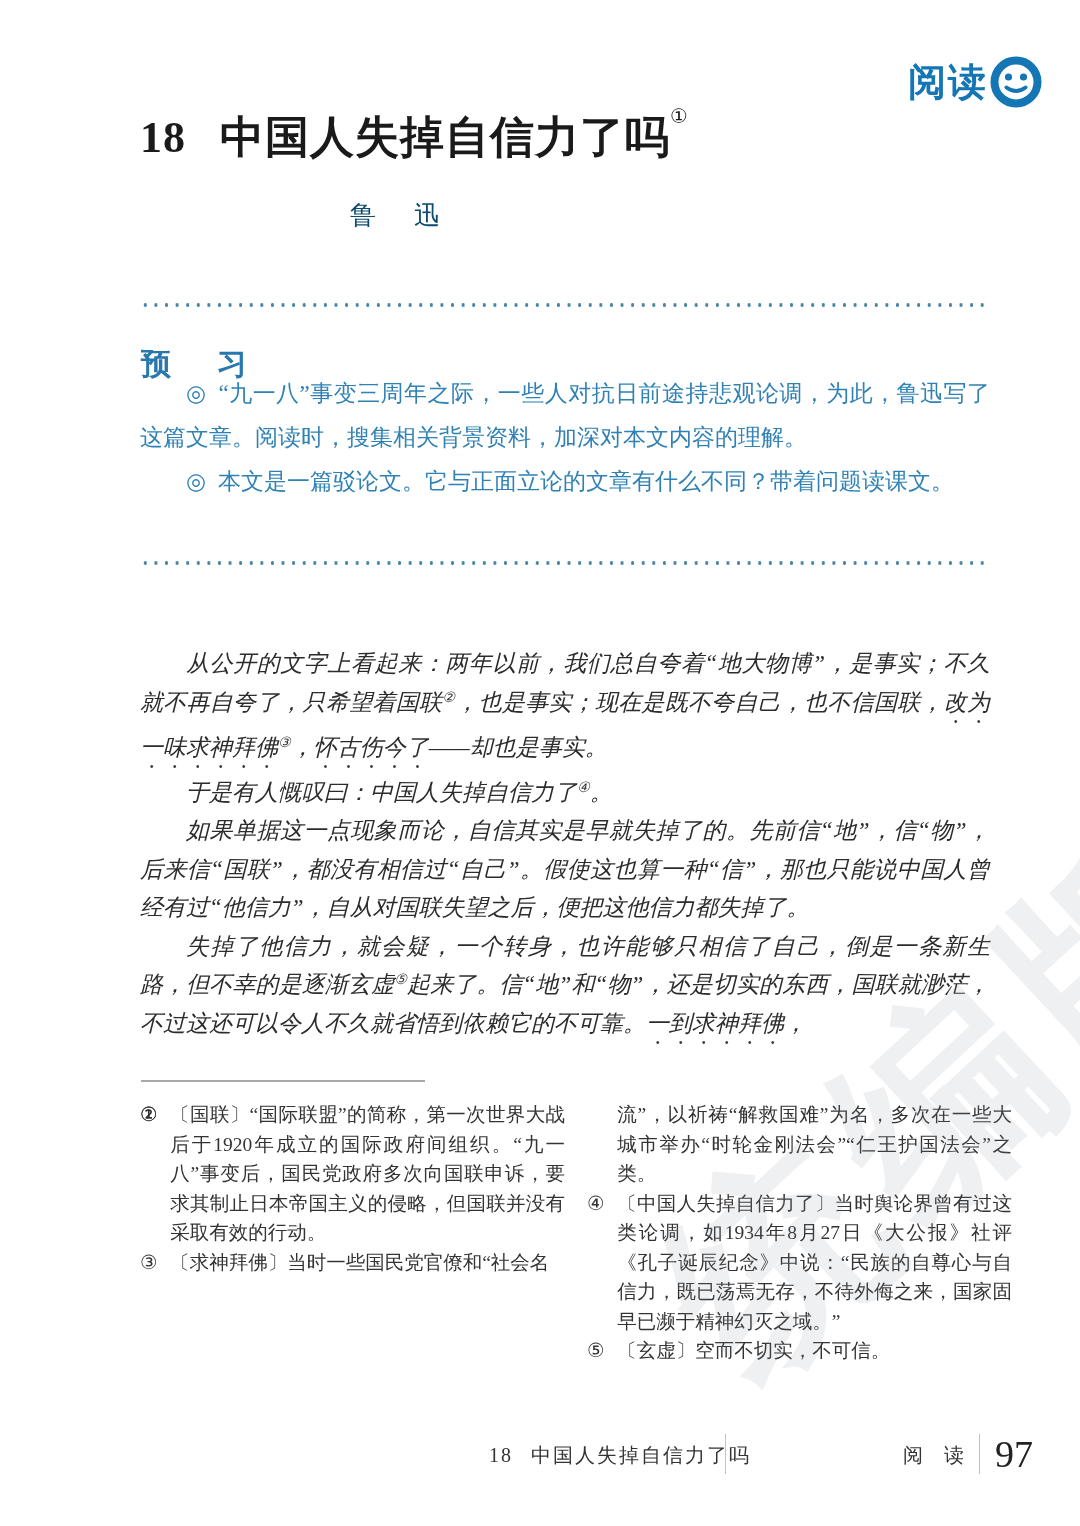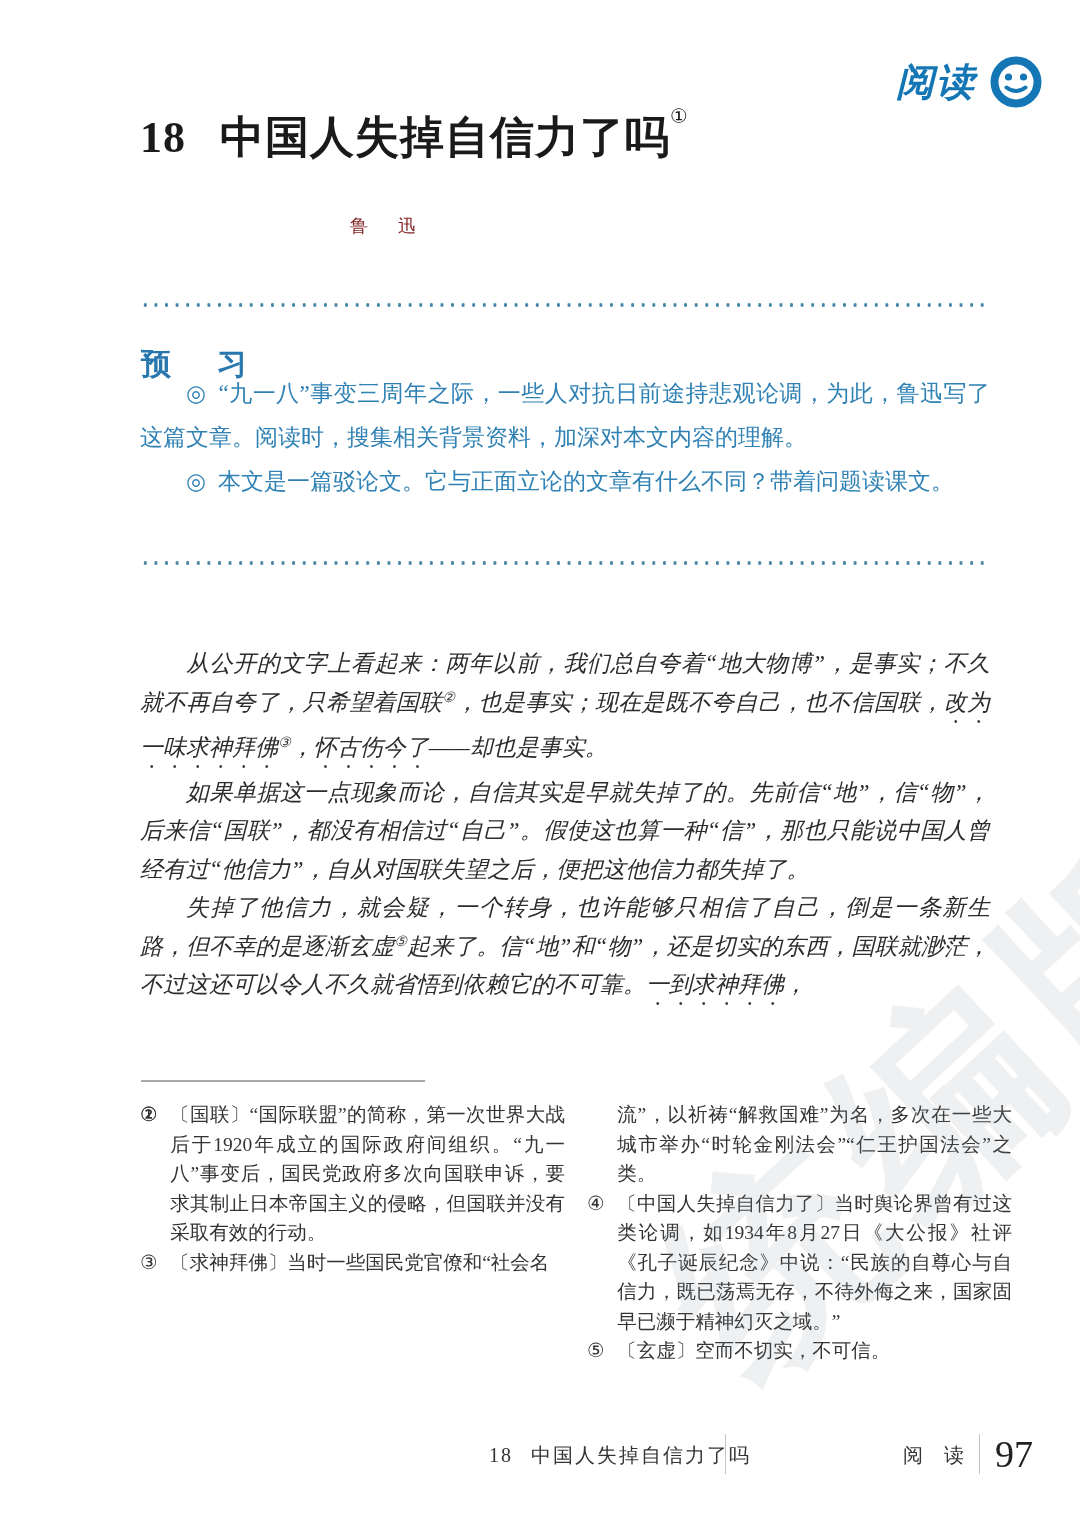--- a/index.html
+++ b/index.html
@@ -2,31 +2,31 @@
 <html><head>
 <meta charset="utf-8">
 <style>
   html,body{margin:0;padding:0;background:#ffffff;}
   .page{
     position:relative;width:1080px;height:1526px;margin:0 auto;
     background:#ffffff;overflow:hidden;
     font-family:"Liberation Serif","DejaVu Serif",serif;color:#2f2f2f;
   }
   
-  .hdr{position:absolute;top:56px;right:38px;display:flex;align-items:center;gap:14px;font-style:italic;}
+  .hdr{position:absolute;top:56px;right:38px;display:flex;align-items:center;gap:2px;}
   .hdr-label{font-family:"Liberation Sans","DejaVu Sans",sans-serif;font-weight:700;
     font-size:38px;color:#1576b5;letter-spacing:2px;}
   .smiley{width:52px;height:52px;display:block;}
   
   .title{position:absolute;top:108px;left:140px;width:850px;
     font-family:"Liberation Sans","DejaVu Sans",sans-serif;font-weight:700;
     font-size:44px;color:#1a1a1a;letter-spacing:1px;}
   .title .num{margin-right:34px;font-family:"Liberation Serif","DejaVu Serif",serif;}
   .title sup{font-size:20px;font-weight:400;vertical-align:top;position:relative;top:-4px;}
-  .author{position:absolute;top:214px;left:350px;font-size:18px;color:#7f1d1d;letter-spacing:6px;}
+  .author{position:absolute;top:198px;left:350px;font-size:26px;color:#0c4a6e;letter-spacing:6px;}
   
   .dotline{position:absolute;left:140px;width:850px;height:6px;
     background-image:radial-gradient(circle,#4786a6 1.7px,rgba(0,0,0,0) 1.9px);
     background-size:10.6px 6px;background-repeat:repeat-x;background-position:0 center;}
   .dotline-1{top:302px;}
   .dotline-2{top:560px;}
   
   .preview-head{position:absolute;top:330px;left:141px;font-size:30px;font-weight:700;
     color:#2878ad;letter-spacing:8px;margin-top:14px;}
   .preview-body{position:absolute;top:372px;left:140px;width:850px;
@@ -94,20 +94,23 @@
     <p><span class="bullet">◎</span><span>“九一八”事变三周年之际，一些人对抗日前途持悲观论调，为此，鲁迅写了这篇文章。阅读时，搜集相关背景资料，加深对本文内容的理解。</span></p>
     <p><span class="bullet">◎</span><span>本文是一篇驳论文。它与正面立论的文章有什么不同？带着问题读课文。</span></p>
   </div>
   <div class="dotline dotline-2"></div>
 
   <div class="body-text">
     <p>
       <span>从公开的文字上看起来：两年以前，我们总自夸着“地大物博”，是事实；不久就不再自夸了，只希望着国联</span><sup class="fnref">②</sup><span>，也是事实；现在是既不夸自己，也不信国联，</span><span class="em-dot">改为一味求神拜佛</span><sup class="fnref">③</sup><span>，</span><span class="em-dot">怀古伤今了</span><span>——却也是事实。</span>
     </p>
     <p>
+      <span>于是有人慨叹曰：中国人失掉自信力了</span><sup class="fnref">④</sup><span>。</span>
+    </p>
+    <p>
       <span>如果单据这一点现象而论，自信其实是早就失掉了的。先前信“地”，信“物”，后来信“国联”，都没有相信过“自己”。假使这也算一种“信”，那也只能说中国人曾经有过“他信力”，自从对国联失望之后，便把这他信力都失掉了。</span>
     </p>
     <p>
       <span>失掉了他信力，就会疑，一个转身，也许能够只相信了自己，倒是一条新生路，但不幸的是逐渐玄虚</span><sup class="fnref">⑤</sup><span>起来了。信“地”和“物”，还是切实的东西，国联就渺茫，不过这还可以令人不久就省悟到依赖它的不可靠。</span><span class="em-dot">一到求神拜佛</span><span>，</span>
     </p>
   </div>
 
   <div class="fn-rule"></div>
   <div class="footnotes">
     <div class="fn-col">

